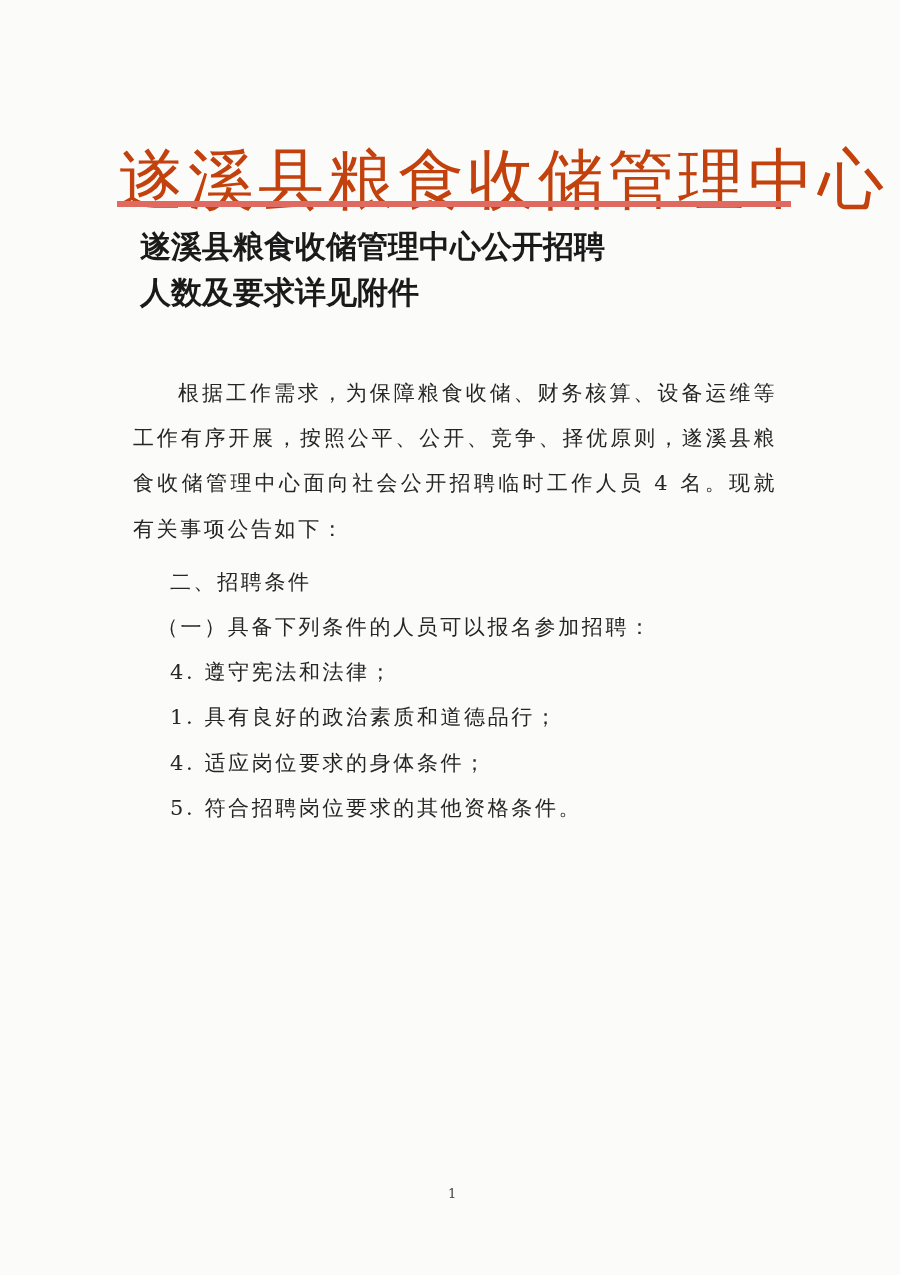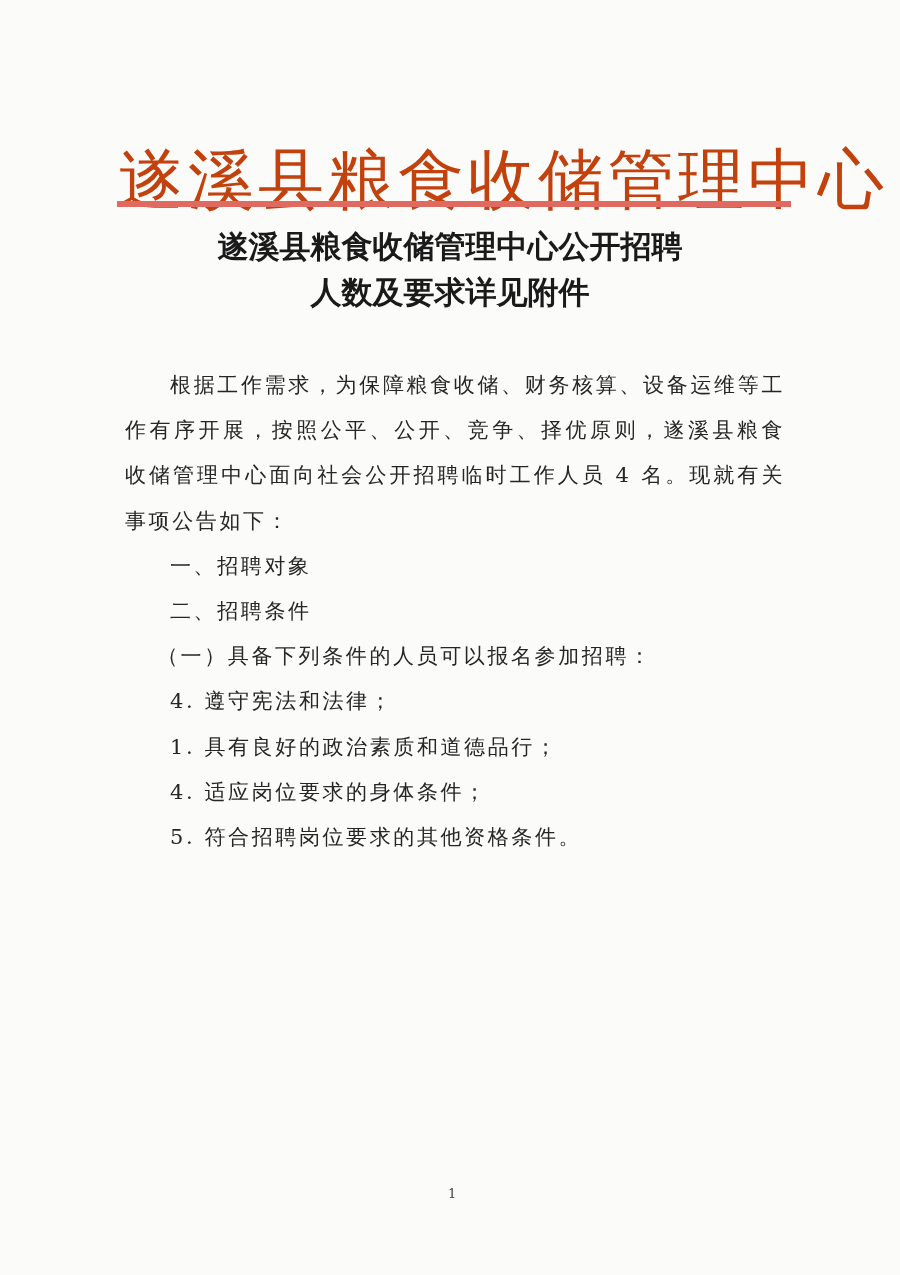--- a/index.html
+++ b/index.html
@@ -20,58 +20,57 @@
     color: #c2410c;
     white-space: nowrap;
     margin-top: 28px;
   }
   .red-rule {
     position: absolute; left: 117px; top: 201px; width: 674px; height: 6px;
     background: #e06a60;
   }
   .title {
     position: absolute; left: 140px; width: 620px;
-    text-align: center;
+    text-align: left;
     font-family: "DejaVu Sans", "Liberation Sans", sans-serif;
     font-weight: bold;
     font-size: 31px;
     color: #1a1a1a;
     white-space: nowrap;
   }
   .title.l1 { top: 226px; }
   .title.l2 { top: 272px; }
   .body-text {
     position: absolute; left: 125px; top: 363px; width: 660px;
     font-size: 21px;
     line-height: 45.2px;
     letter-spacing: 2.6px;
     color: #262626;
   }
-  .para { margin: 0; text-align: justify; text-align-last: left; }
+  .para { margin: 8px; text-align: justify; text-align-last: left; }
   .indent { text-indent: 45px; }
   .item { margin: 0; padding-left: 45px; white-space: nowrap; }
   .sub { margin: 0; padding-left: 32px; white-space: nowrap; }
   .page-num {
     position: absolute; left: 448px; top: 1186px;
     font-size: 13px; color: #444;
   }
 </style>
 </head>
 <body>
 
 <div class="masthead">遂溪县粮食收储管理中心</div>
 <div class="red-rule"></div>
 
 <div class="title l1">遂溪县粮食收储管理中心公开招聘</div>
 <div class="title l2">人数及要求详见附件</div>
 
 <div class="body-text">
   <p class="para indent">根据工作需求，为保障粮食收储、财务核算、设备运维等工作有序开展，按照公平、公开、竞争、择优原则，遂溪县粮食收储管理中心面向社会公开招聘临时工作人员 4 名。现就有关事项公告如下：</p>
 
-  <p class="item">一、招聘对象</p>
 
   <p class="item">二、招聘条件</p>
   <p class="sub">（一）具备下列条件的人员可以报名参加招聘：</p>
   <p class="item">4. 遵守宪法和法律；</p>
   <p class="item">1. 具有良好的政治素质和道德品行；</p>
   <p class="item">4. 适应岗位要求的身体条件；</p>
   <p class="item">5. 符合招聘岗位要求的其他资格条件。</p>
 </div>
 
 <div class="page-num">1</div>

